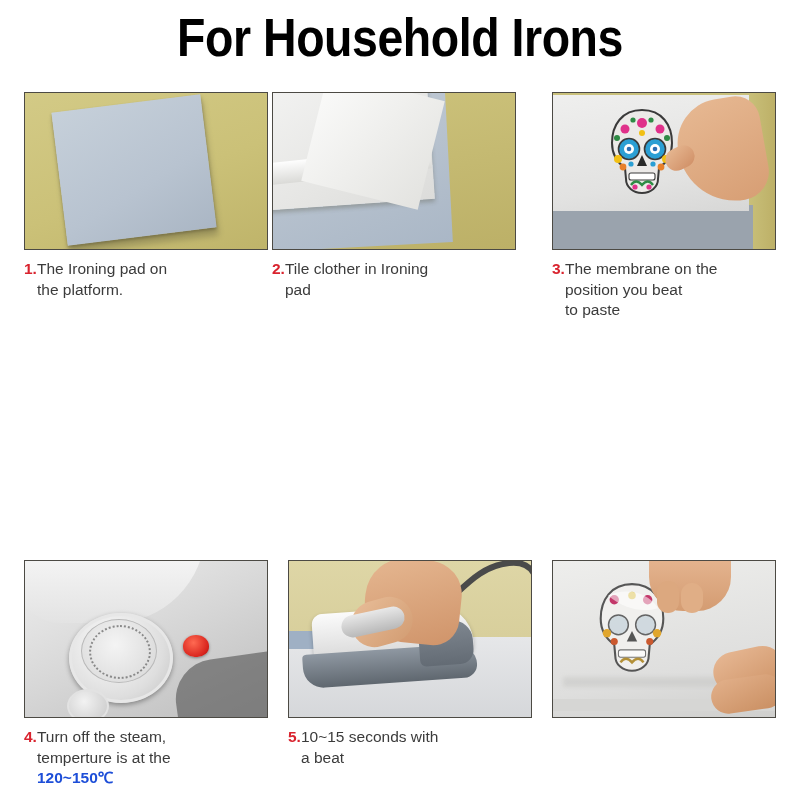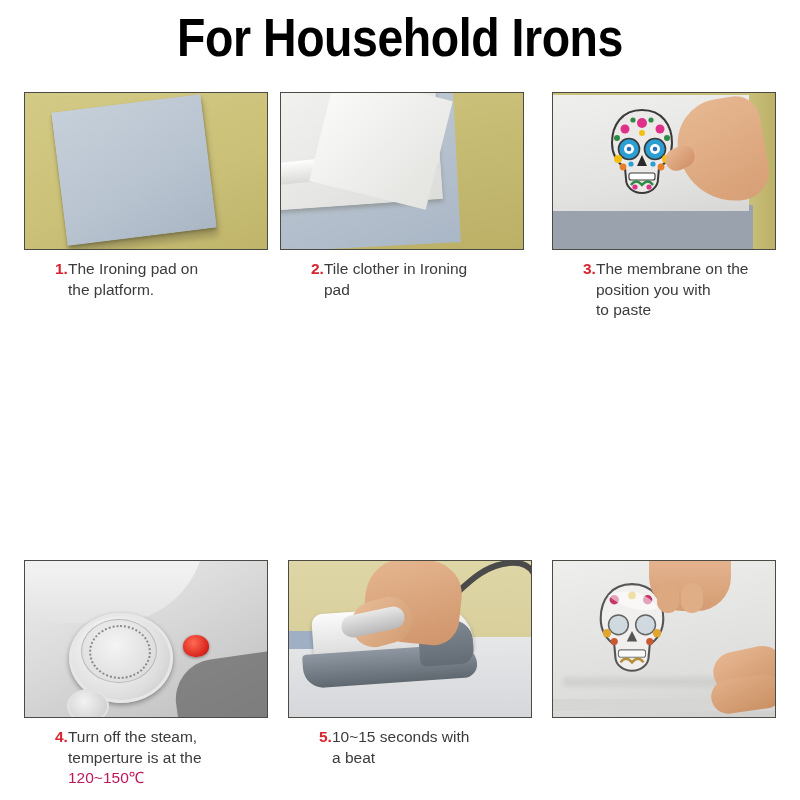--- a/index.html
+++ b/index.html
@@ -41,24 +41,23 @@
 
   
   .cap{
     margin-top:9px;
     font-family:"Liberation Sans", sans-serif;
     font-size:15.5px;
     line-height:20.5px;
     color:#3b3b3b;
     text-indent:-13px;
     padding-left:13px;
-    margin-left:31px;
   }
   .cap .num{color:#d9232e;font-weight:bold;}
-  .cap .b{font-weight:normal;color:#be185d;}
+  .cap .b{font-weight:bold;color:#1d4ed8;}
   .padblue{background:#b7c3d0;}
 </style>
 </head>
 <body>
 
 <div class="sheet">
 
   <div class="title">For Household Irons</div>
 
   <div class="grid">
@@ -75,21 +74,21 @@
           <div class="padblue" style="left:34px;top:10px;width:150px;height:134px;transform:rotate(-7deg);
                       background:linear-gradient(155deg,#c6d0da 0%,#b8c3d0 60%,#aab6c4 100%);
                       box-shadow:0 2px 3px rgba(60,55,30,.35);"></div>
         </div>
         <div class="cap">
           <span class="num">1.</span><span>The Ironing pad on</span><br>
           <span>the platform.</span>
         </div>
       </div>
 
-      <div class="cell" style="left:280px;width:244px;">
+      <div class="cell" style="left:272px;width:244px;">
         <div class="photo" style="width:244px;height:158px;background:#c3b972;">
           <div style="left:0;top:0;width:100%;height:100%;background:linear-gradient(170deg,#cdc37c,#bcb067);"></div>
 
           <div class="padblue" style="left:-8px;top:2px;width:184px;height:152px;transform:rotate(-3deg);
                       background:linear-gradient(160deg,#c3ccd6,#aab7c6);"></div>
 
           <div style="left:-20px;top:-6px;width:178px;height:118px;transform:rotate(-4deg);
                       background:linear-gradient(150deg,#f3f3f2 0%,#e6e6e4 60%,#dcdcda 100%);
                       box-shadow:0 3px 4px rgba(70,65,40,.28);"></div>
           <div style="left:-10px;top:62px;width:168px;height:22px;transform:rotate(-6deg);
@@ -148,21 +147,21 @@
           </svg>
 
           <div style="left:126px;top:6px;width:86px;height:104px;
                       background:linear-gradient(160deg,#e7b993,#d79e74);
                       border-radius:46px 26px 30px 60px;transform:rotate(-10deg);"></div>
           <div style="left:112px;top:54px;width:30px;height:22px;background:#ddа;background:#dfa craft;
                       background:linear-gradient(160deg,#e7b993,#d08f66);border-radius:14px;transform:rotate(-26deg);"></div>
         </div>
         <div class="cap">
           <span class="num">3.</span><span>The membrane on the</span><br>
-          <span>position you with</span><br>
+          <span>position you beat</span><br>
           <span>to paste</span>
         </div>
       </div>
     </div>
 
     <div class="row" style="height:238px;margin-top:-2px;">
 
       <div class="cell" style="left:24px;top:232px;width:244px;">
         <div class="photo" style="width:244px;height:158px;background:#d8d8d8;">
           <div style="left:0;top:0;width:100%;height:100%;background:linear-gradient(155deg,#efefef 0%,#d9d9d9 45%,#bdbdbd 100%);"></div>

